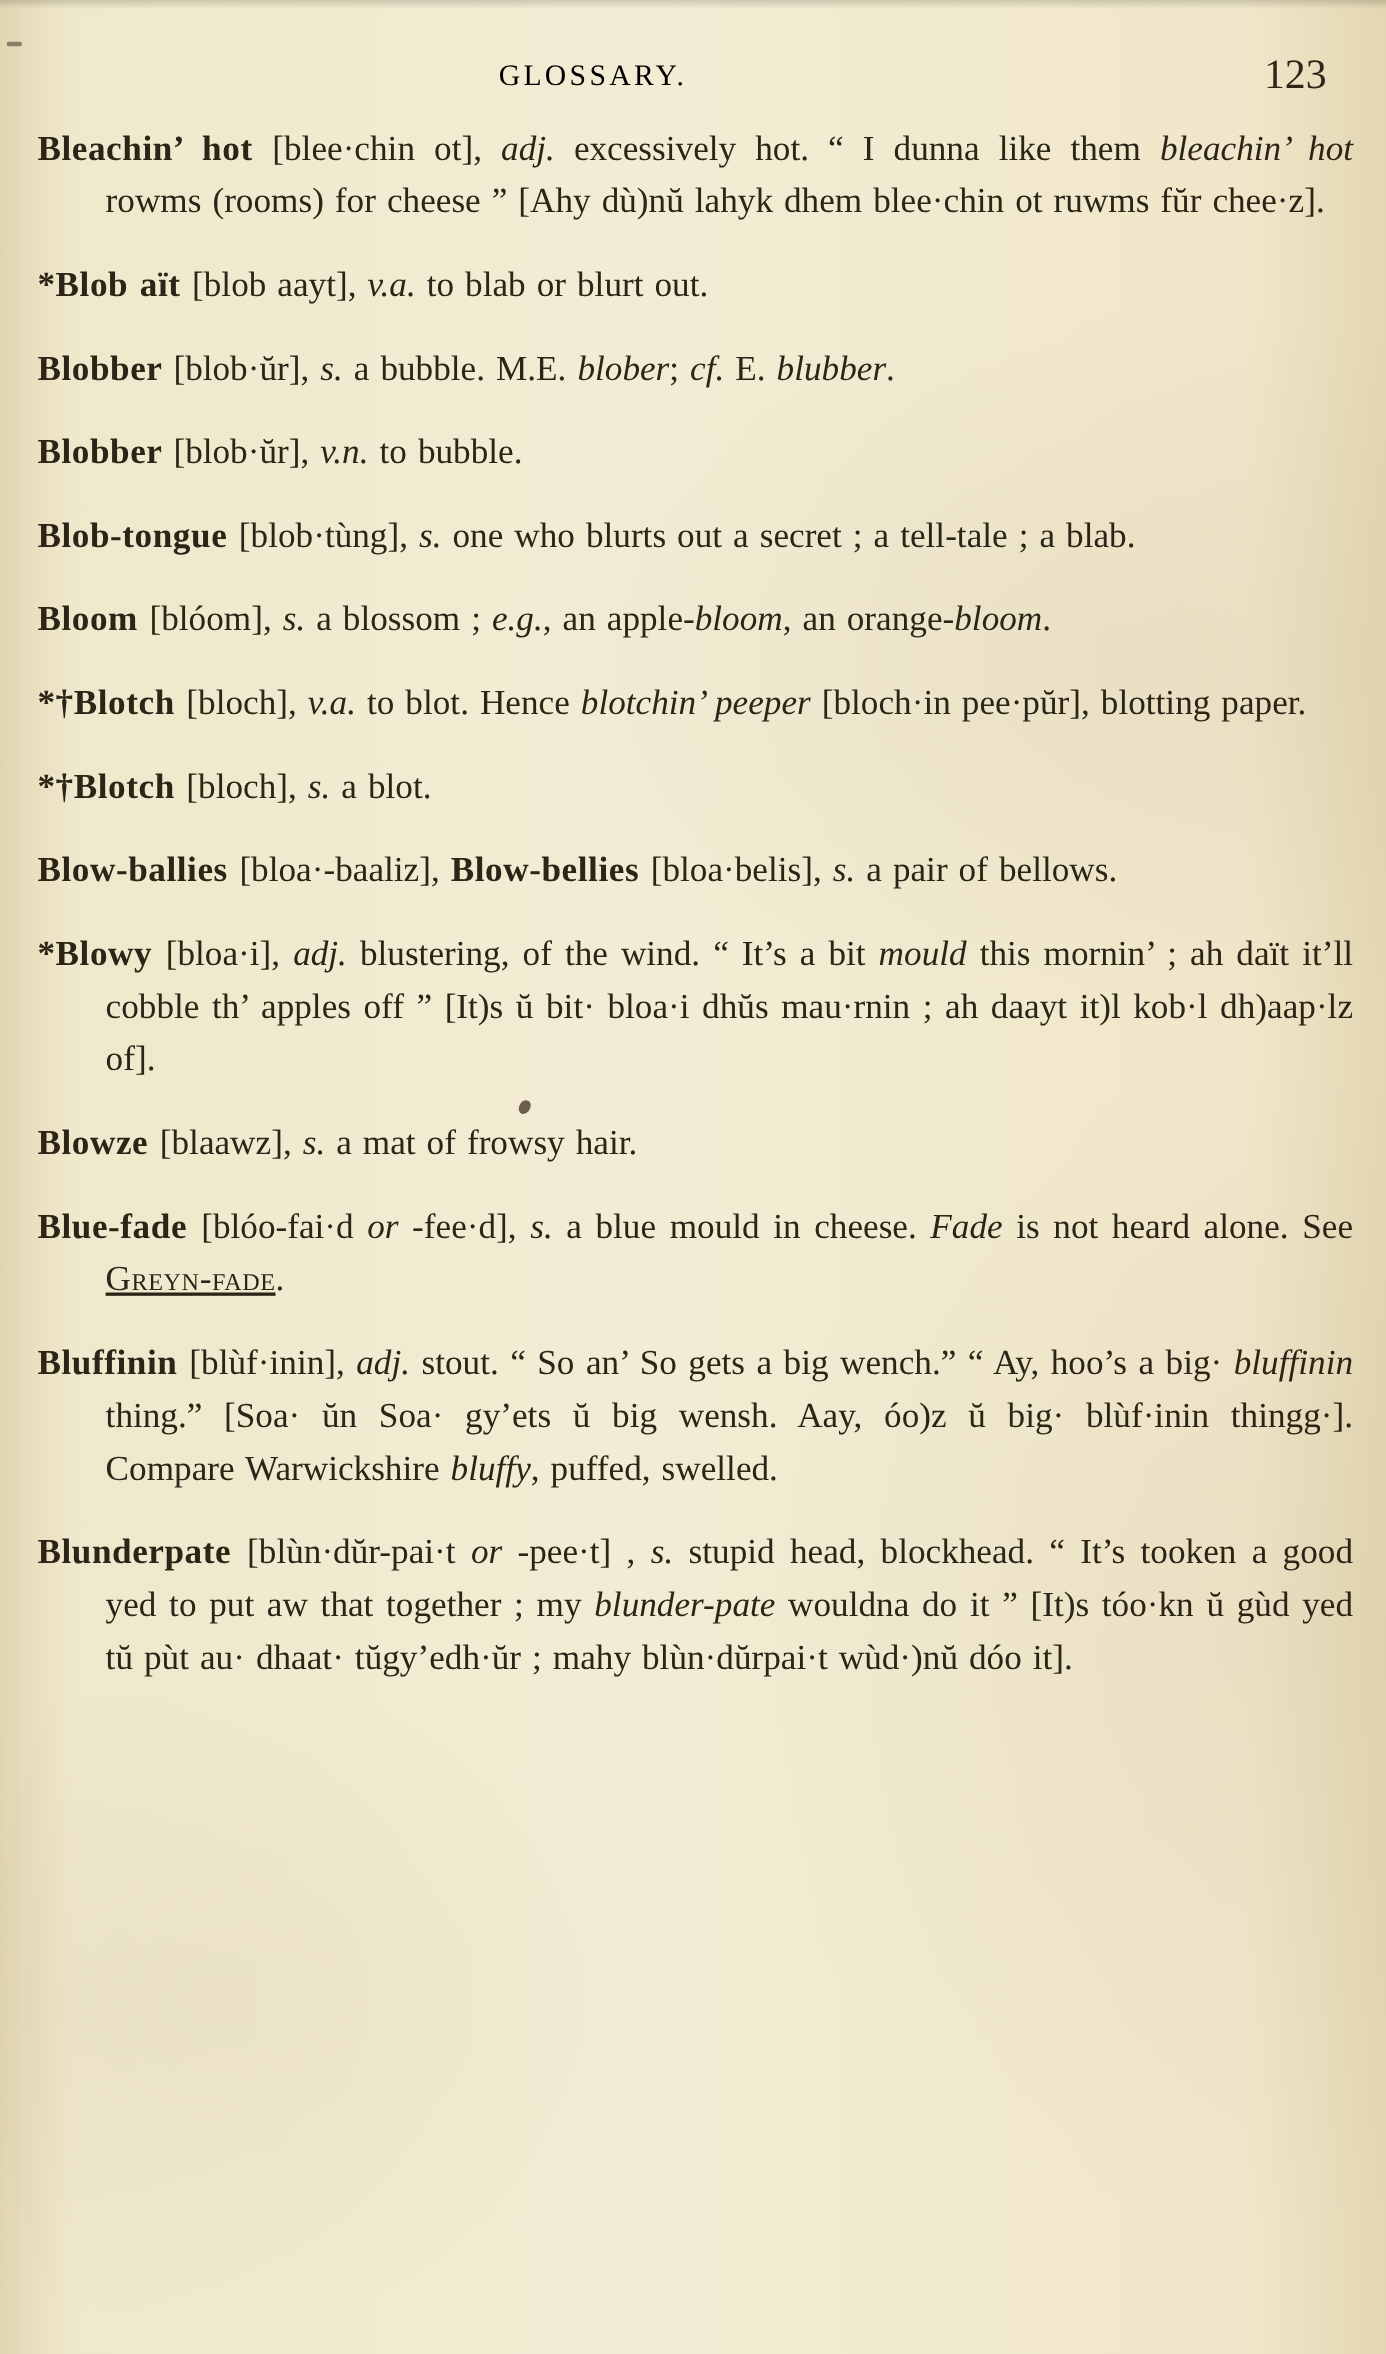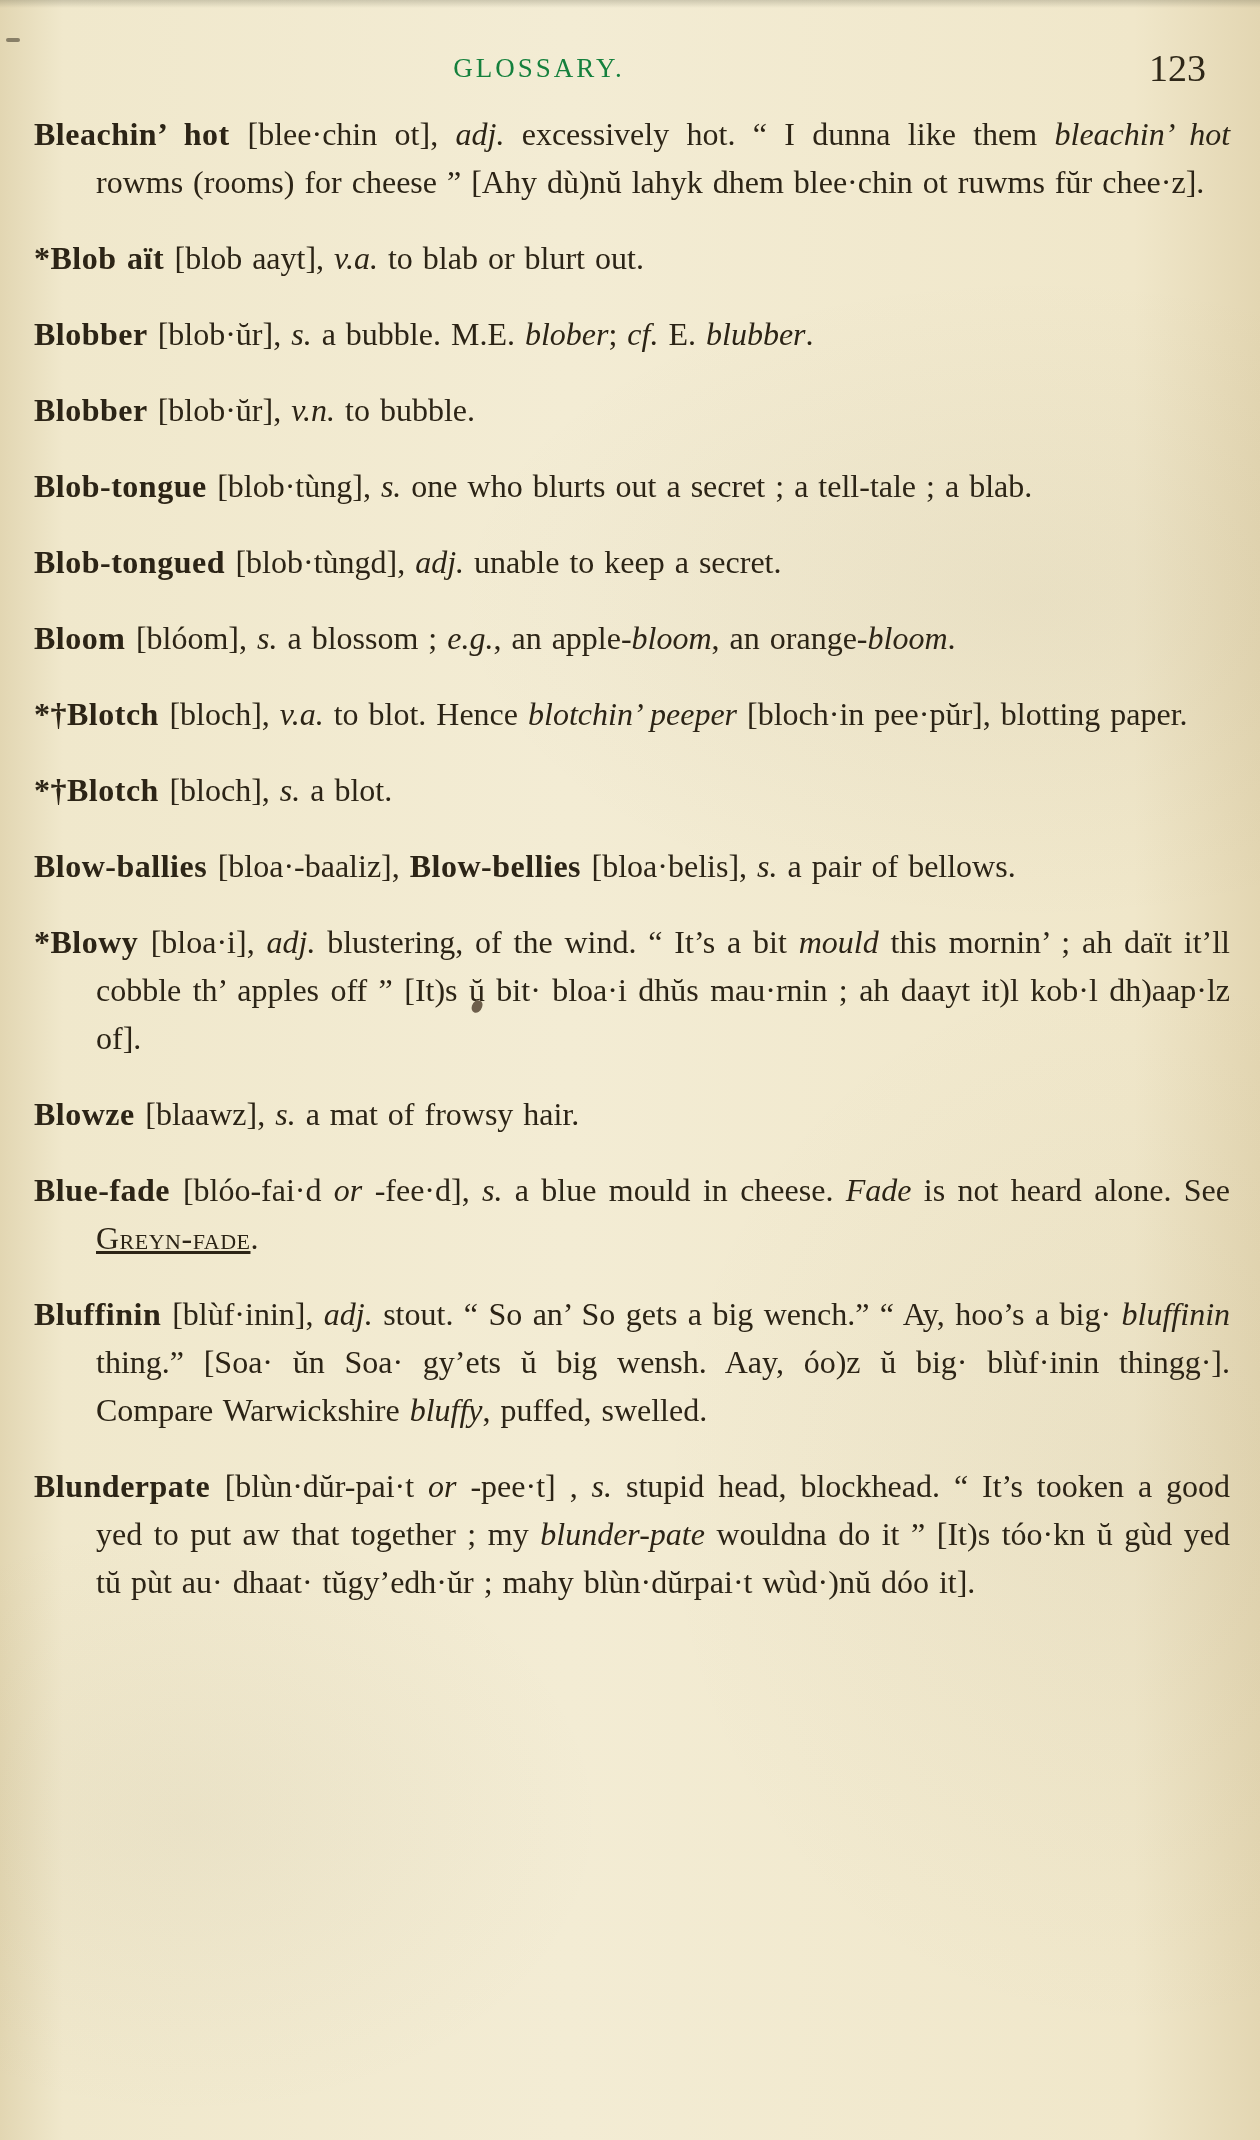--- a/index.html
+++ b/index.html
@@ -36,21 +36,21 @@
     height: 56px;
     margin-bottom: 24px;
   }
   .htitle {
     position: absolute;
     left: 505px;
     bottom: 2px;
     transform: translateX(-50%);
     font-size: 27px;
     letter-spacing: 3px;
-    color: #15803d;
+    color: #000000;
     margin-top: 30px;
   }
   .hnum {
     position: absolute;
     right: 24px;
     bottom: -4px;
     font-size: 38px;
     color: #2e2718;
   }
   .entries {
@@ -96,21 +96,20 @@
   <div class="header">
     <span class="htitle">GLOSSARY.</span>
     <span class="hnum">123</span>
   </div>
   <div class="entries">
       <p class="entry"><span class="b">Bleachin’ hot </span><span>[blee·chin ot], </span><span class="i">adj.</span><span> excessively hot. “ I dunna like them </span><span class="i">bleachin’ hot</span><span> rowms (rooms) for cheese ” [Ahy dù)nŭ lahyk dhem blee·chin ot ruwms fŭr chee·z].</span></p>
       <p class="entry"><span class="b">*Blob aït </span><span>[blob aayt], </span><span class="i">v.a.</span><span> to blab or blurt out.</span></p>
       <p class="entry"><span class="b">Blobber </span><span>[blob·ŭr], </span><span class="i">s.</span><span> a bubble. M.E. </span><span class="i">blober</span><span>; </span><span class="i">cf.</span><span> E. </span><span class="i">blubber</span><span>.</span></p>
       <p class="entry"><span class="b">Blobber </span><span>[blob·ŭr], </span><span class="i">v.n.</span><span> to bubble.</span></p>
       <p class="entry"><span class="b">Blob-tongue </span><span>[blob·tùng], </span><span class="i">s.</span><span> one who blurts out a secret ; a tell-tale ; a blab.</span></p>
-      <p class="entry"><span class="b">Blob-tongued </span><span>[blob·tùngd], </span><span class="i">adj.</span><span> unable to keep a secret.</span></p>
       <p class="entry"><span class="b">Bloom </span><span>[blóom], </span><span class="i">s.</span><span> a blossom ; </span><span class="i">e.g.</span><span>, an apple-</span><span class="i">bloom</span><span>, an orange-</span><span class="i">bloom</span><span>.</span></p>
       <p class="entry"><span class="b">*†Blotch </span><span>[bloch], </span><span class="i">v.a.</span><span> to blot. Hence </span><span class="i">blotchin’ peeper</span><span> [bloch·in pee·pŭr], blotting paper.</span></p>
       <p class="entry"><span class="b">*†Blotch </span><span>[bloch], </span><span class="i">s.</span><span> a blot.</span></p>
       <p class="entry"><span class="b">Blow-ballies </span><span>[bloa·-baaliz], </span><span class="b">Blow-bellies </span><span>[bloa·belis], </span><span class="i">s.</span><span> a pair of bellows.</span></p>
       <p class="entry"><span class="b">*Blowy </span><span>[bloa·i], </span><span class="i">adj.</span><span> blustering, of the wind. “ It’s a bit </span><span class="i">mould</span><span> this mornin’ ; ah daït it’ll cobble th’ apples off ” [It)s ŭ bit· bloa·i dhŭs mau·rnin ; ah daayt it)l kob·l dh)aap·lz of].</span></p>
       <p class="entry"><span class="b">Blowze </span><span>[blaawz], </span><span class="i">s.</span><span> a mat of frowsy hair.</span></p>
       <p class="entry"><span class="b">Blue-fade </span><span>[blóo-fai·d </span><span class="i">or</span><span> -fee·d], </span><span class="i">s.</span><span> a blue mould in cheese. </span><span class="i">Fade</span><span> is not heard alone. See </span><span class="sc">Greyn-fade</span><span>.</span></p>
       <p class="entry"><span class="b">Bluffinin </span><span>[blùf·inin], </span><span class="i">adj.</span><span> stout. “ So an’ So gets a big wench.” “ Ay, hoo’s a big· </span><span class="i">bluffinin</span><span> thing.” [Soa· ŭn Soa· gy’ets ŭ big wensh. Aay, óo)z ŭ big· blùf·inin thingg·]. Compare Warwickshire </span><span class="i">bluffy</span><span>, puffed, swelled.</span></p>
       <p class="entry"><span class="b">Blunderpate </span><span>[blùn·dŭr-pai·t </span><span class="i">or</span><span> -pee·t] , </span><span class="i">s.</span><span> stupid head, blockhead. “ It’s tooken a good yed to put aw that together ; my </span><span class="i">blunder-pate</span><span> wouldna do it ” [It)s tóo·kn ŭ gùd yed tŭ pùt au· dhaat· tŭgy’edh·ŭr ; mahy blùn·dŭrpai·t wùd·)nŭ dóo it].</span></p>
     </div>

